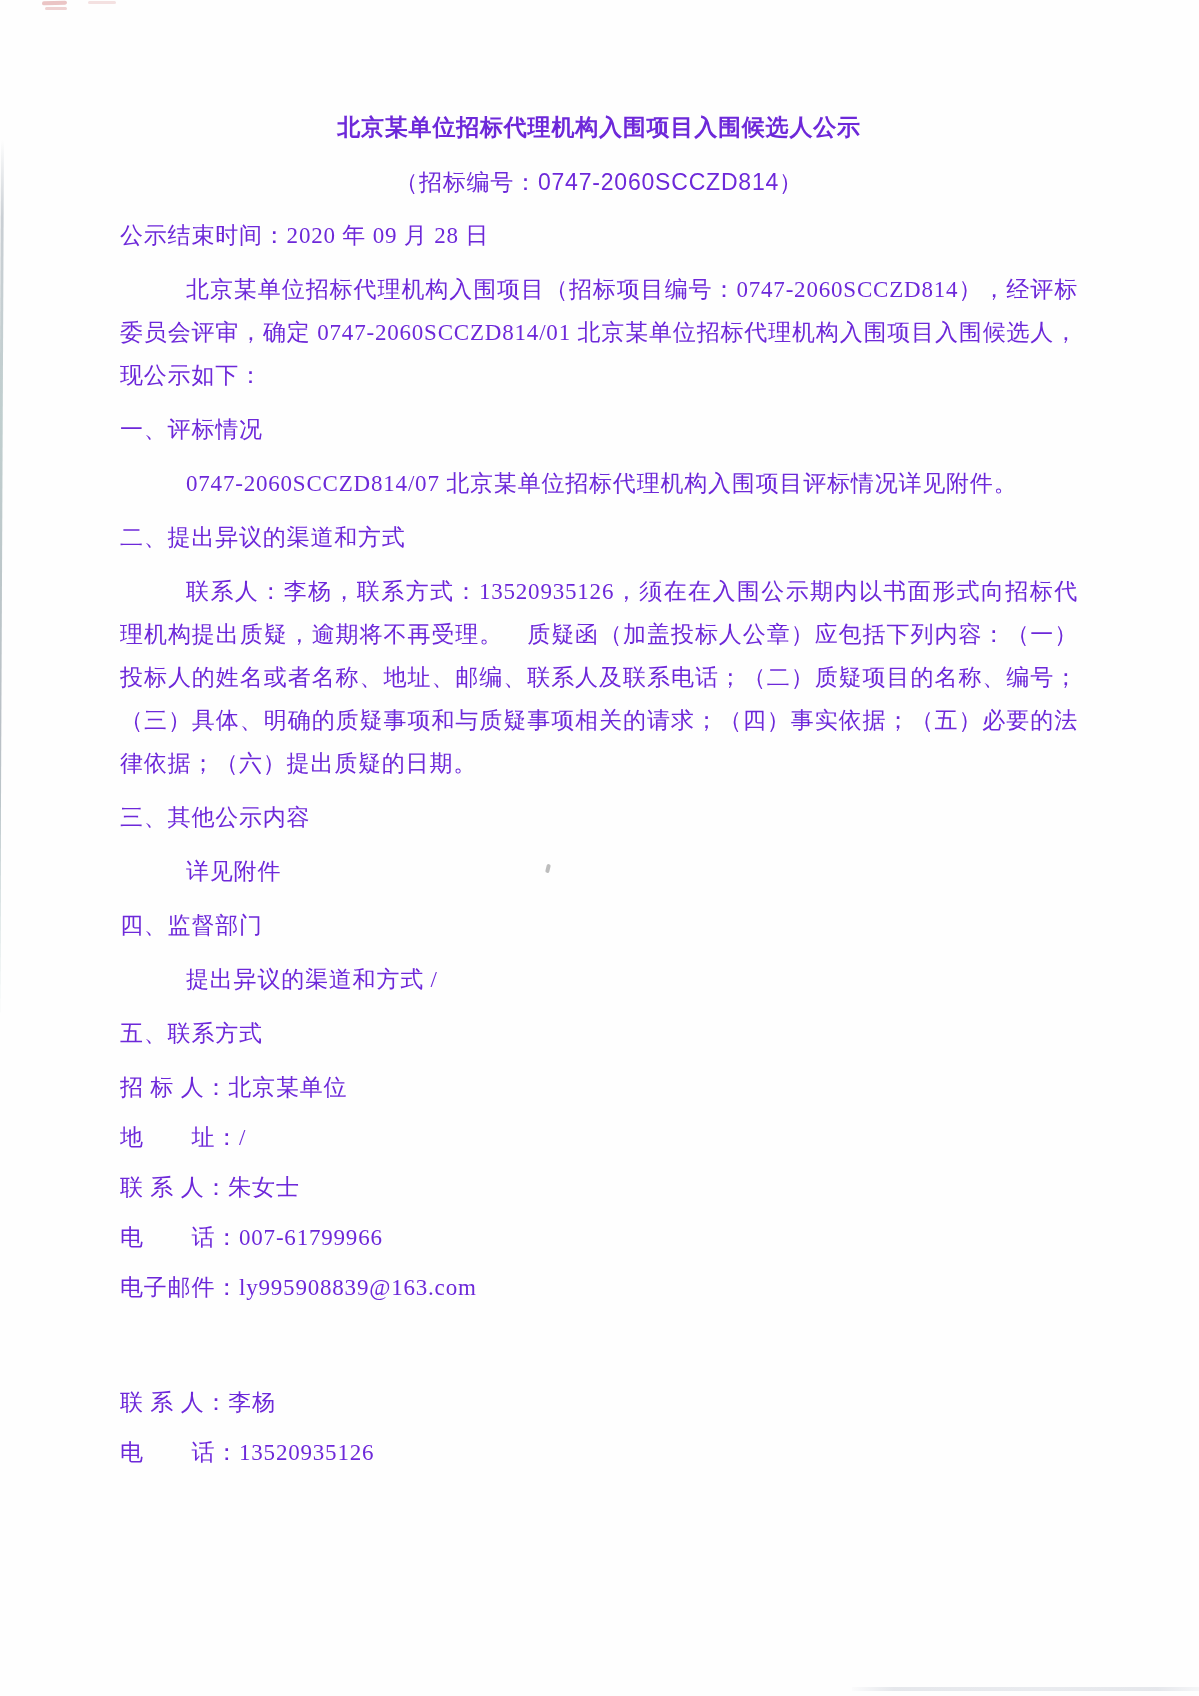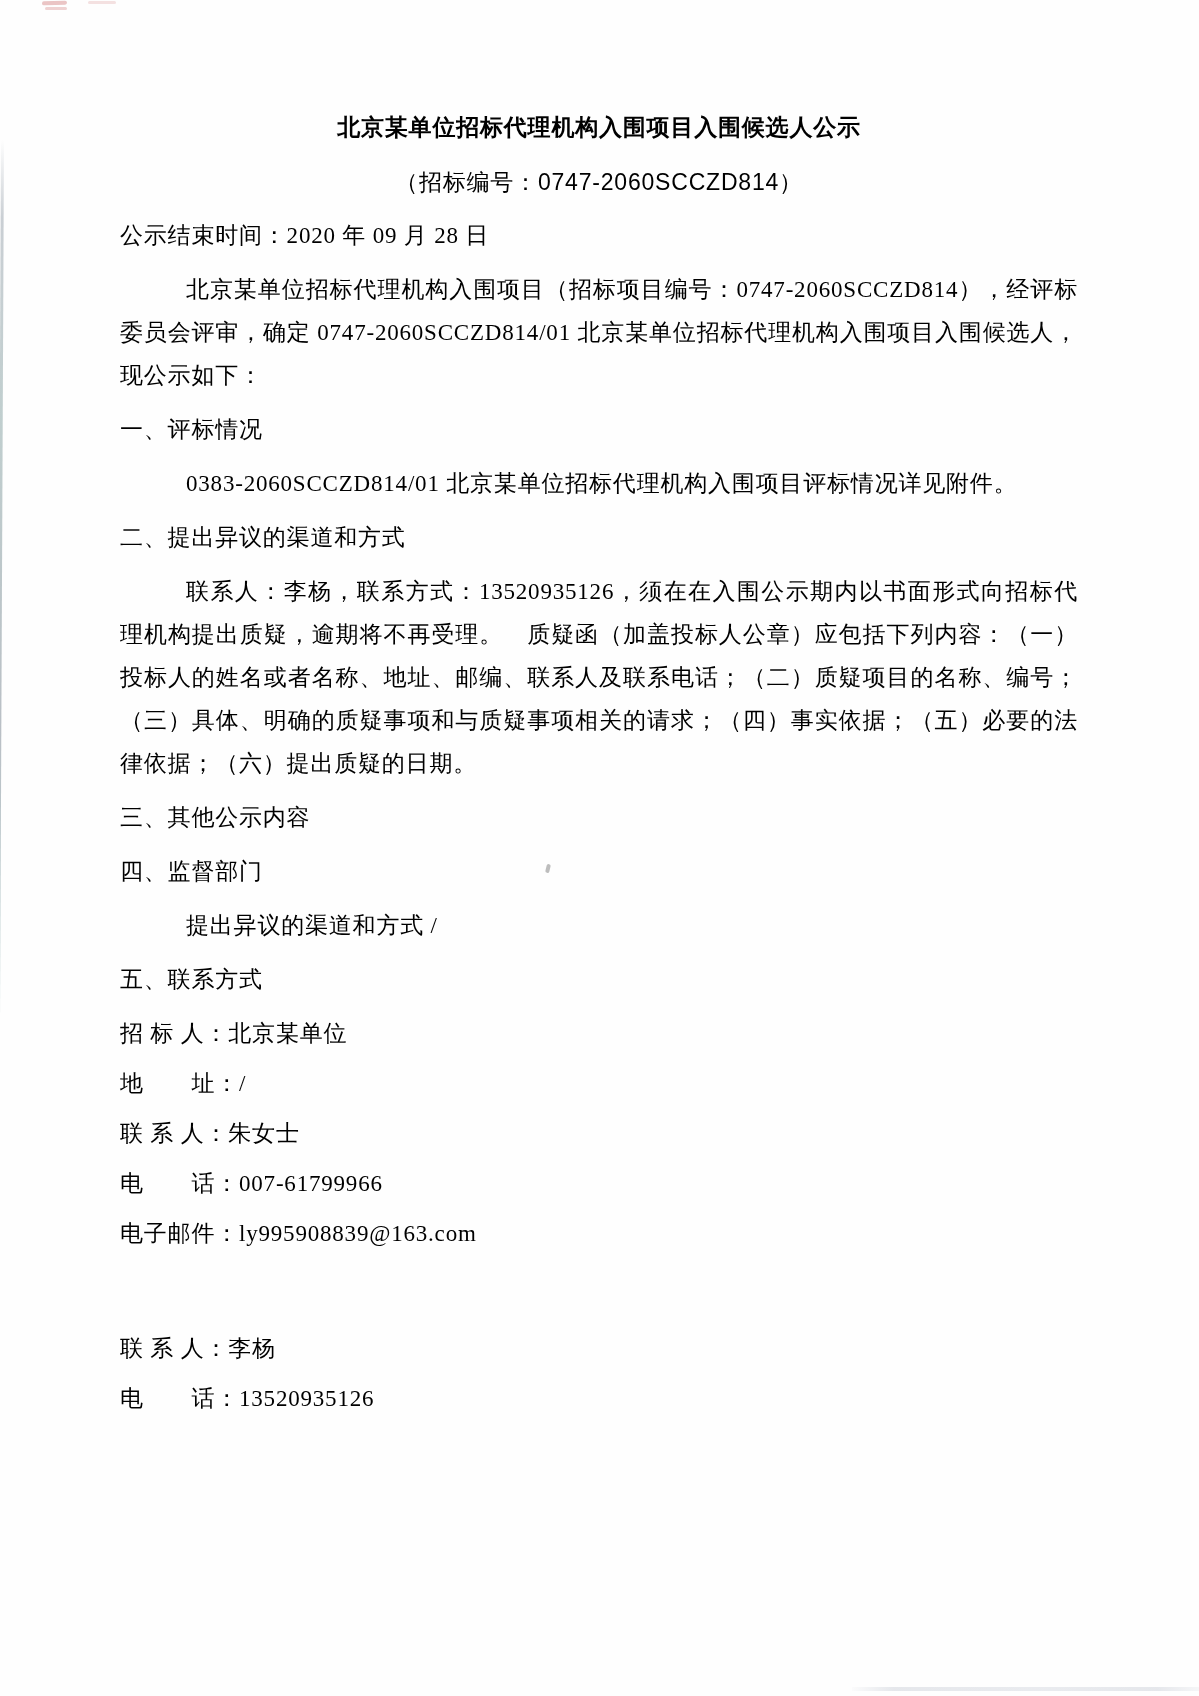--- a/index.html
+++ b/index.html
@@ -7,21 +7,21 @@
     padding: 0;
     background: #ffffff;
   }
   .page {
     position: relative;
     width: 1199px;
     height: 1696px;
     background: #fefefe;
     overflow: hidden;
     font-family: "Liberation Serif", "DejaVu Serif", serif;
-    color: #000000;
+    color: #6d28d9;
   }
   .content {
     position: absolute;
     left: 120px;
     top: 106px;
     width: 958px;
   }
   .content p {
     margin: 0 0 11px 0;
     font-size: 23px;
@@ -110,26 +110,27 @@
   <div class="content">
 
     <p class="doc-title">北京某单位招标代理机构入围项目入围候选人公示</p>
     <p class="doc-subtitle">（招标编号：0747-2060SCCZD814）</p>
 
     <p>公示结束时间：2020 年 09 月 28 日</p>
 
     <p class="indent just">北京某单位招标代理机构入围项目（招标项目编号：0747-2060SCCZD814），经评标委员会评审，确定 0747-2060SCCZD814/01 北京某单位招标代理机构入围项目入围候选人，现公示如下：</p>
 
     <p>一、评标情况</p>
-    <p class="indent">0383-2060SCCZD814/01 北京某单位招标代理机构入围项目评标情况详见附件。</p>
+    <p class="indent">0747-2060SCCZD814/07 北京某单位招标代理机构入围项目评标情况详见附件。</p>
 
     <p>二、提出异议的渠道和方式</p>
     <p class="indent just">联系人：李杨，联系方式：13520935126，须在在入围公示期内以书面形式向招标代理机构提出质疑，逾期将不再受理。　质疑函（加盖投标人公章）应包括下列内容：（一）投标人的姓名或者名称、地址、邮编、联系人及联系电话；（二）质疑项目的名称、编号；（三）具体、明确的质疑事项和与质疑事项相关的请求；（四）事实依据；（五）必要的法律依据；（六）提出质疑的日期。</p>
 
     <p>三、其他公示内容</p>
+    <p class="indent">详见附件</p>
 
     <p>四、监督部门</p>
     <p class="indent">提出异议的渠道和方式 /</p>
 
     <p>五、联系方式</p>
 
     <p class="contact-line">招 标 人：北京某单位</p>
     <p class="contact-line">地　　址：/</p>
     <p class="contact-line">联 系 人：朱女士</p>
     <p class="contact-line">电　　话：007-61799966</p>

